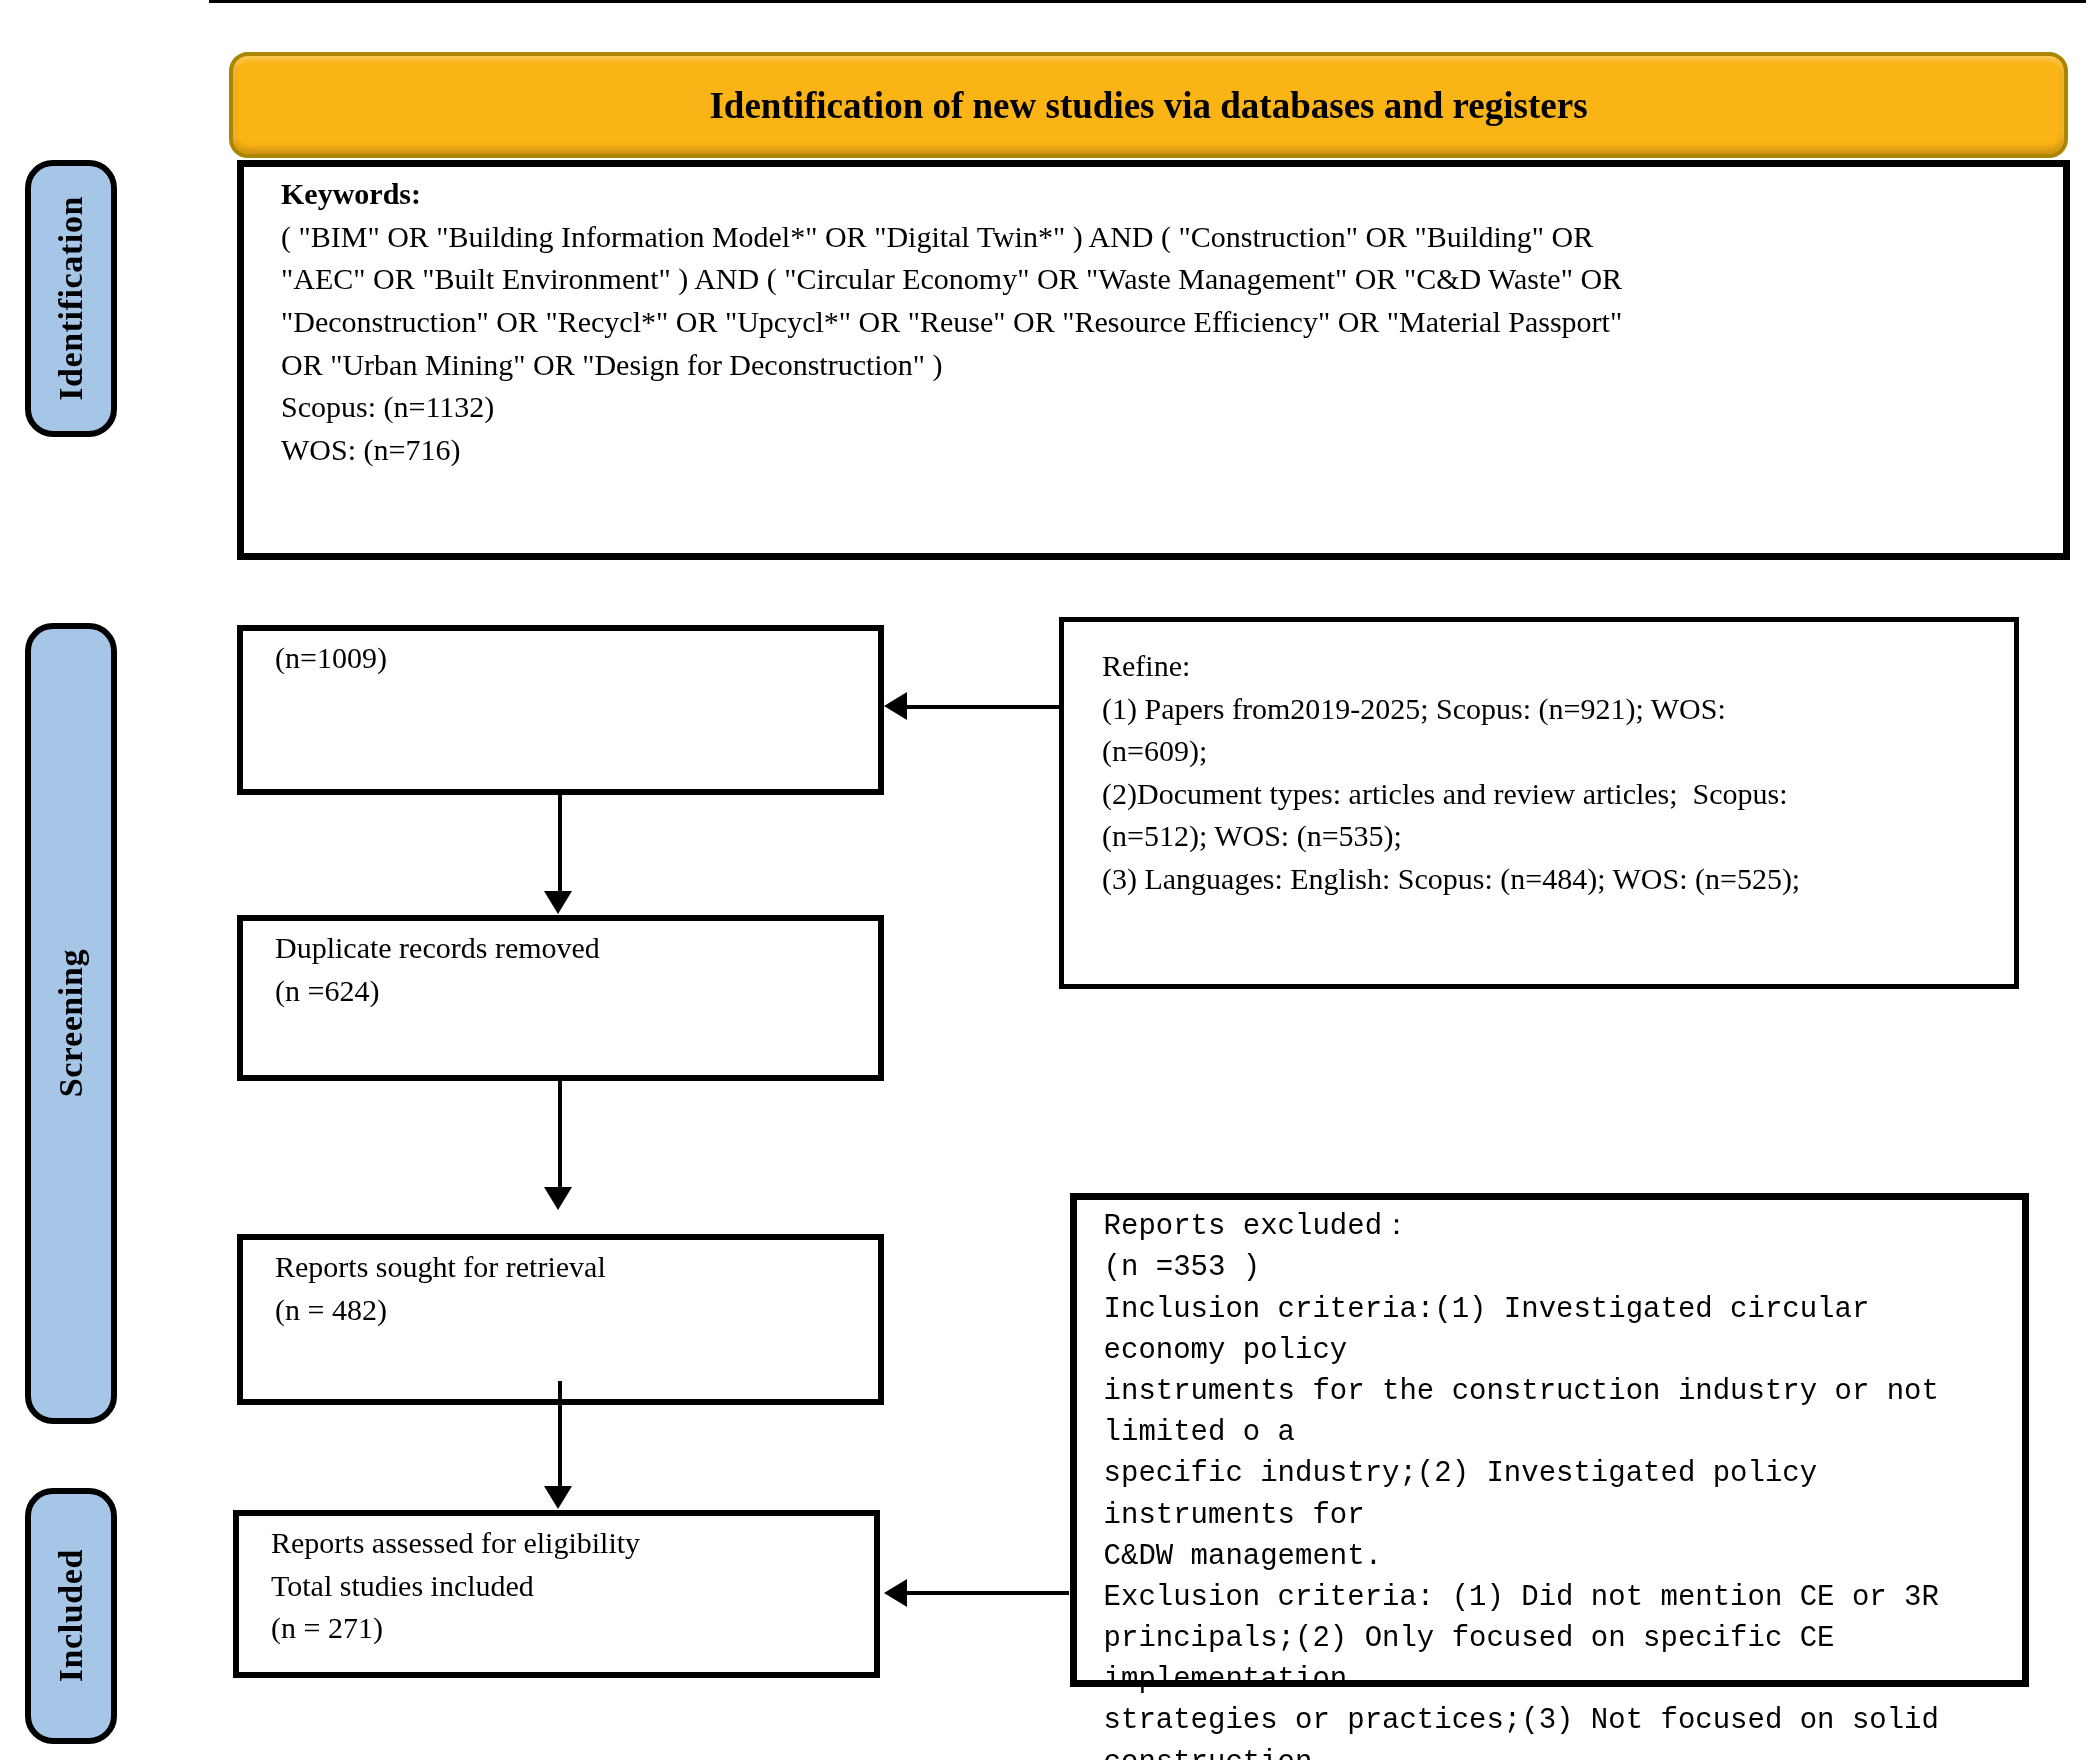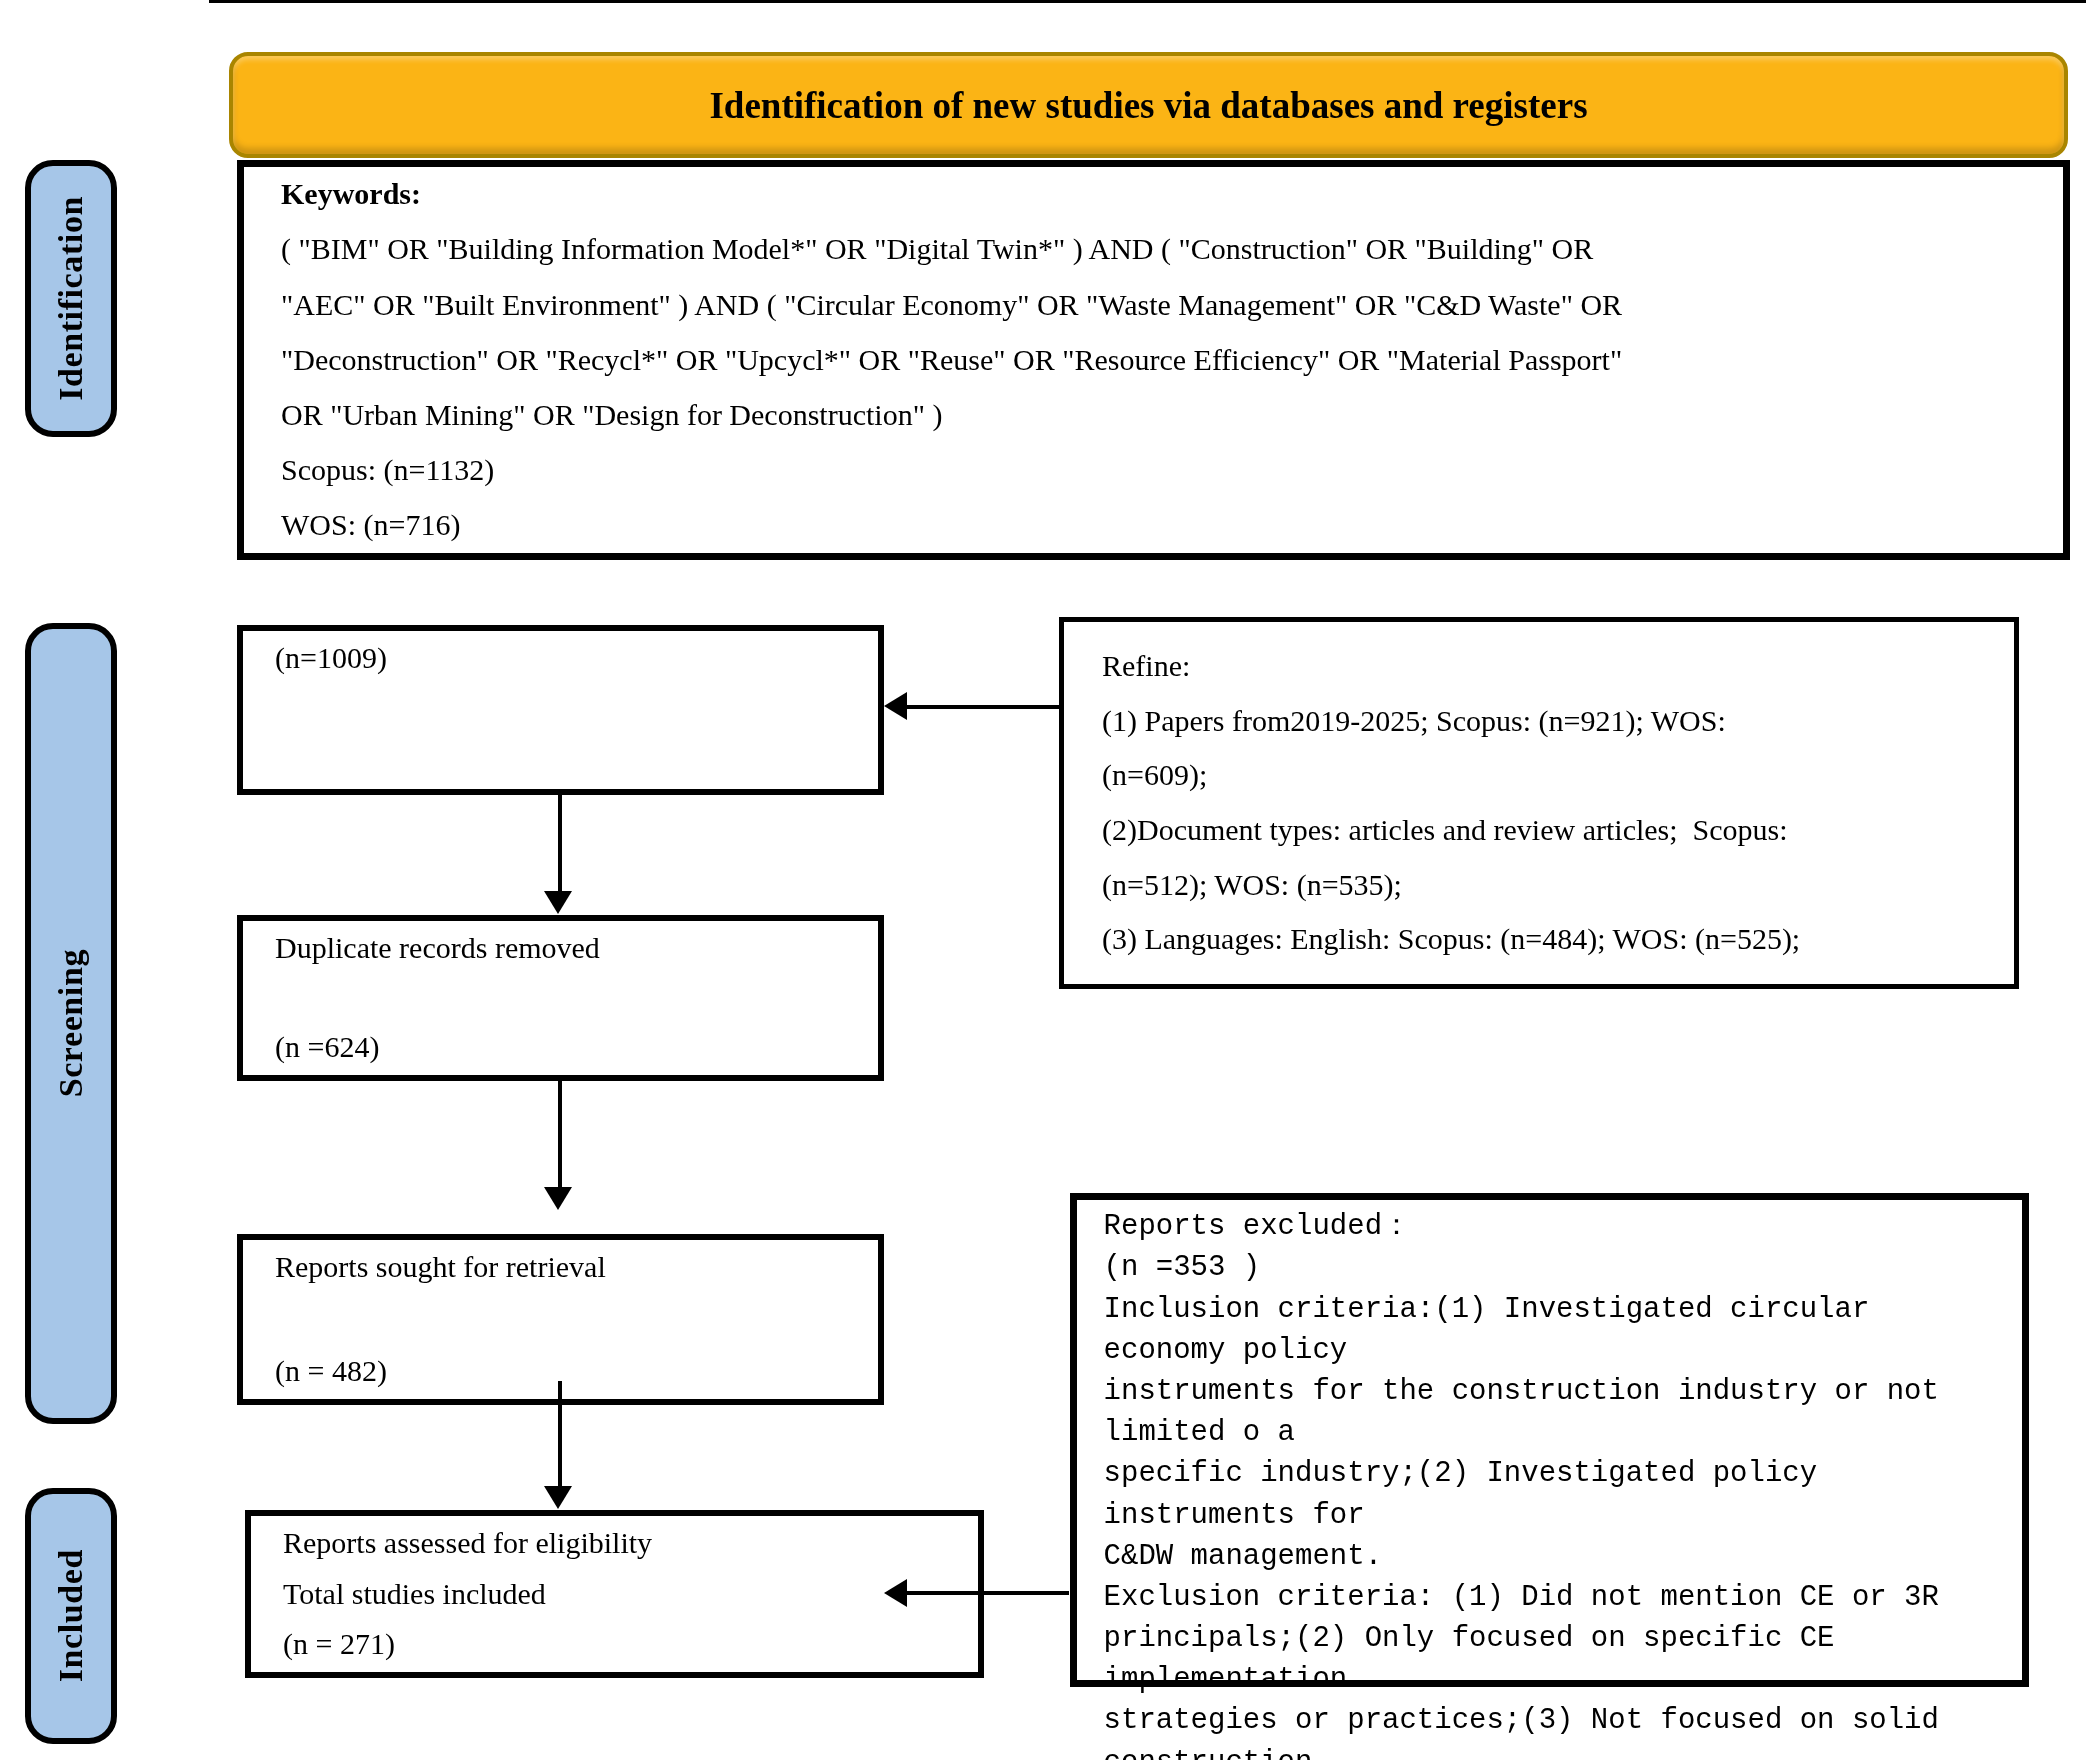--- a/index.html
+++ b/index.html
@@ -32,32 +32,32 @@
     writing-mode:vertical-rl; transform:rotate(180deg);
     font-weight:bold; font-size:34px; letter-spacing:0.6px; white-space:nowrap;
   }
   #stage-identification { left:25px; top:160px;  height:277px; }
   #stage-screening      { left:25px; top:623px;  height:801px; }
   #stage-included       { left:25px; top:1488px; height:256px; }
 
   .box {
     position:absolute; background:var(--box-bg,#ffffff);
     border:6.3px solid var(--box-border,#000000); box-sizing:border-box;
-    display:flex; flex-direction:column; justify-content:space-between;
+    display:flex; flex-direction:column; justify-content:flex-start;
     font-size:30px; line-height:1.42; padding:6.3px 32px;
   }
   .line { white-space:pre-wrap; }
   .bold { font-weight:bold; }
 
   #box-keywords  { left:237px;  top:160px;  width:1833px; height:400px; border-width:7.6px; padding:6.3px 37px; }
   #box-records   { left:237px;  top:625px;  width:647px; height:170px; }
   #box-refine    { left:1059px; top:617px;  width:960px; height:372px; border-width:5px; font-size:30px; padding:23px 38px; }
   #box-duplicates{ left:237px;  top:915px; width:647px; height:166px; }
   #box-sought    { left:237px;  top:1210px; width:647px; height:171px;margin-top:24px; }
-  #box-assessed  { left:245px;  top:1510px; width:739px; height:168px; }
+  #box-assessed  { left:233px;  top:1510px; width:647px; height:168px; }
   #box-excluded  { left:1070px; top:1193px; width:959px; height:494px; border-width:7.6px; font-size:29px; padding:6.3px 26.6px;font-family:Liberation Mono, monospace; }
 
   .vline { position:absolute; width:4.4px;  background:var(--arrow,#000); }
   .hline { position:absolute; height:4.4px; background:var(--arrow,#000); }
   .head-down {
     position:absolute; width:0; height:0;
     border-left:14.6px solid transparent; border-right:14.6px solid transparent;
     border-top:23.4px solid var(--arrow,#000);
   }
   .head-left {

